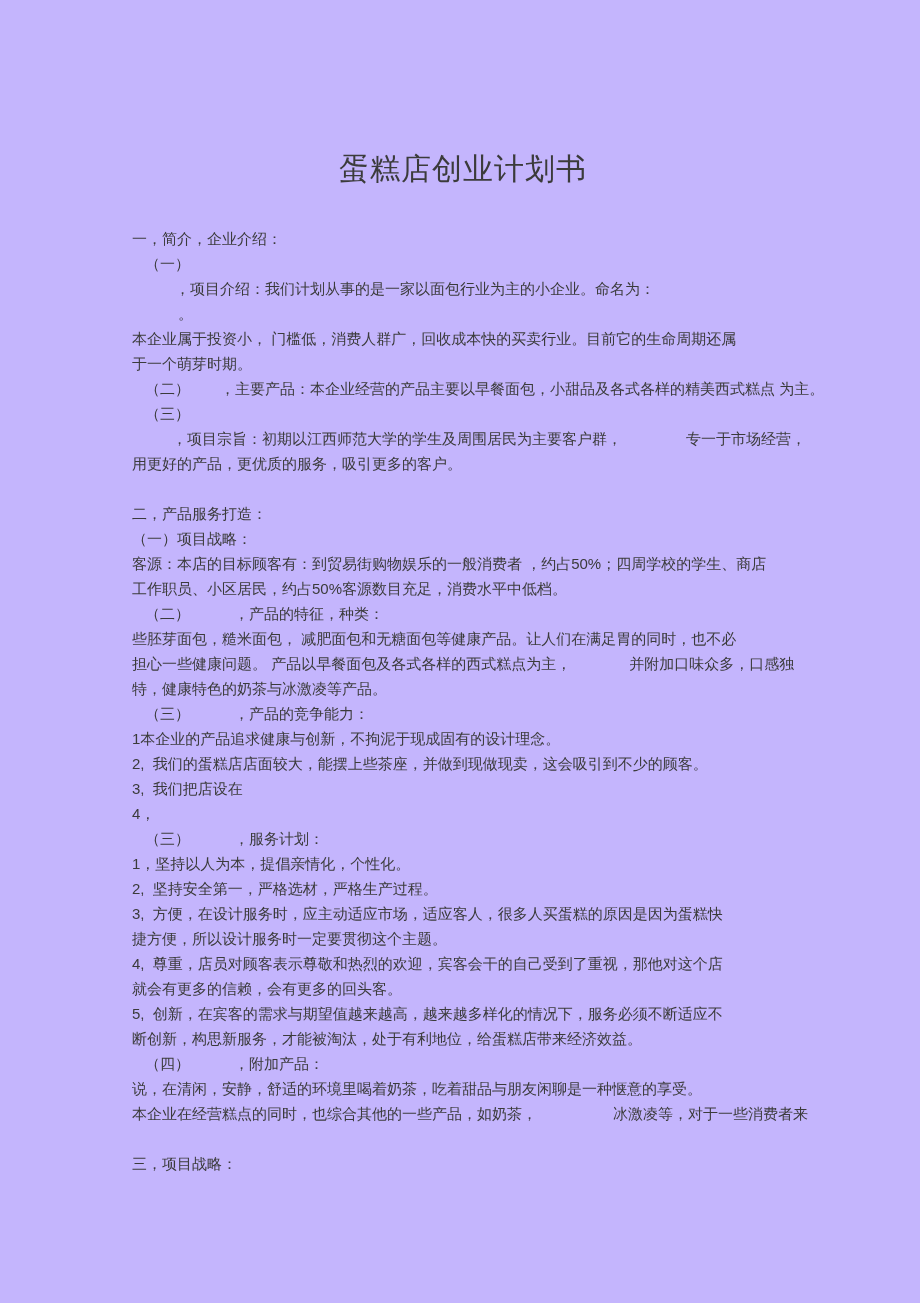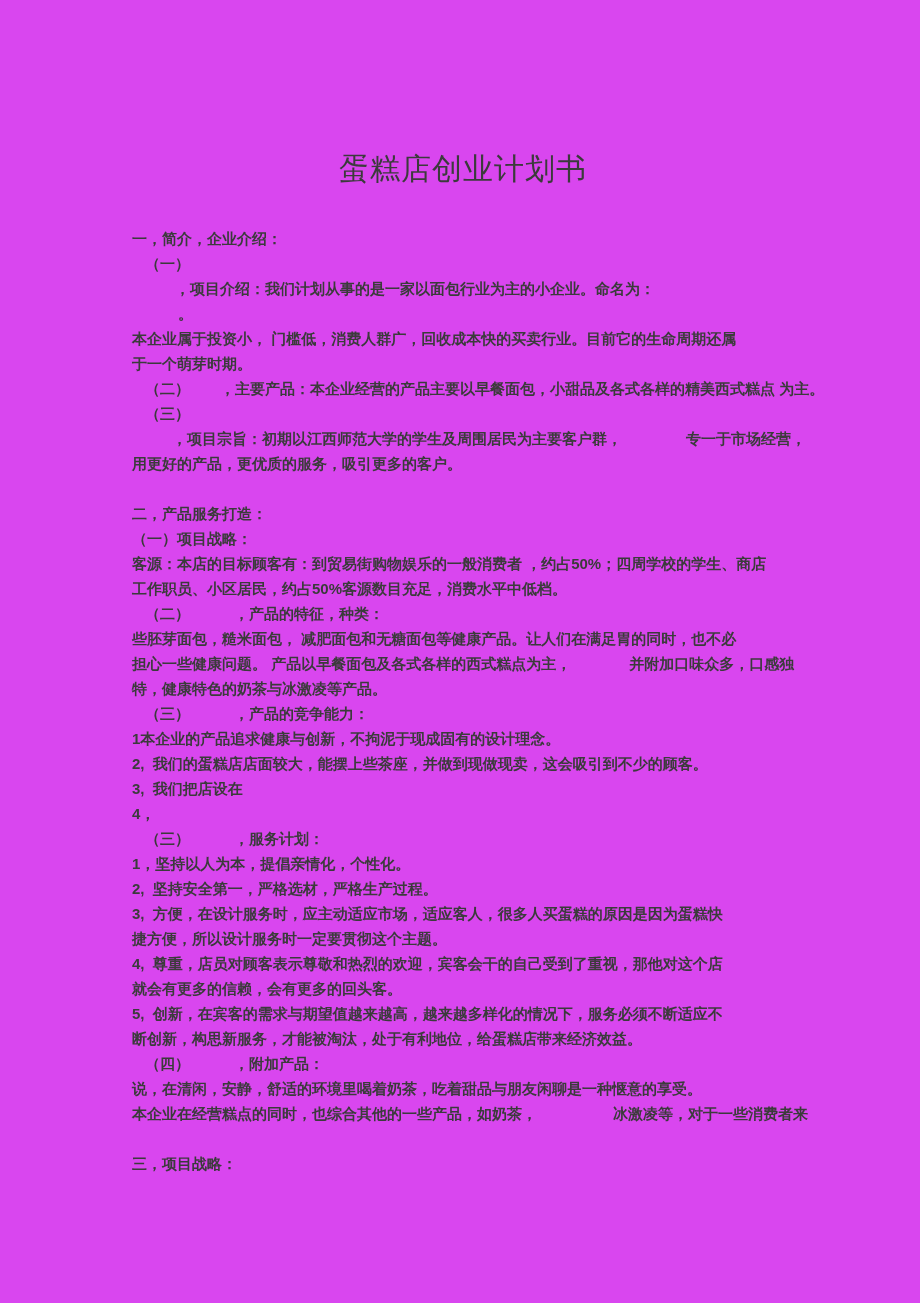--- a/index.html
+++ b/index.html
@@ -5,21 +5,21 @@
   html, body {
     margin: 0;
     padding: 0;
     background: #ffffff;
   }
   .page {
     position: relative;
     width: 920px;
     height: 1303px;
     box-sizing: border-box;
-    background: #d946ef;
+    background: #c4b5fd;
     padding: 150px 126px 0 132px;
     overflow: hidden;
     font-family: "Liberation Sans", "DejaVu Sans", sans-serif;
     color: #3b3b3b;
   }
   .doc-title {
     margin: 0 0 38px 0;
     font-size: 30px;
     line-height: 38px;
     font-weight: 400;
@@ -28,21 +28,20 @@
     color: #3b3b3b;
   }
   .doc-body {
     width: 100%;
   }
   .line {
     font-size: 15px;
     line-height: 25px;
     white-space: pre;
     color: #3b3b3b;
-    font-weight: bold;
   }
   .line .tab-space {
     display: inline-block;
     height: 1px;
     vertical-align: baseline;
   }
 </style>
 </head>
 <body>
 

